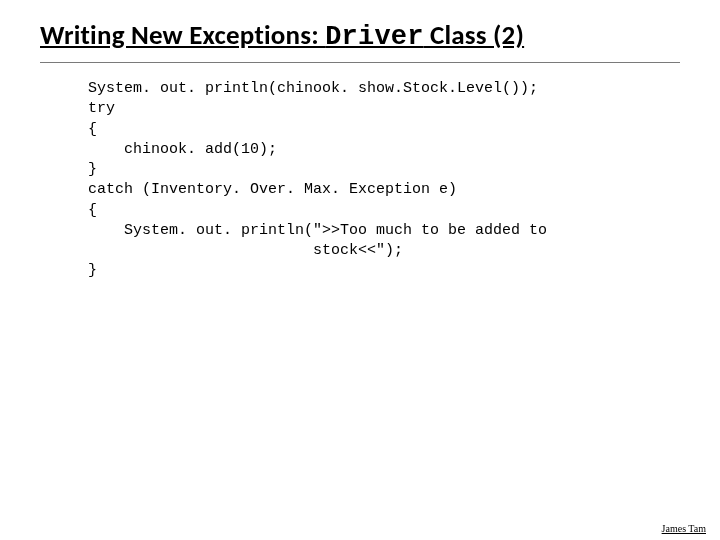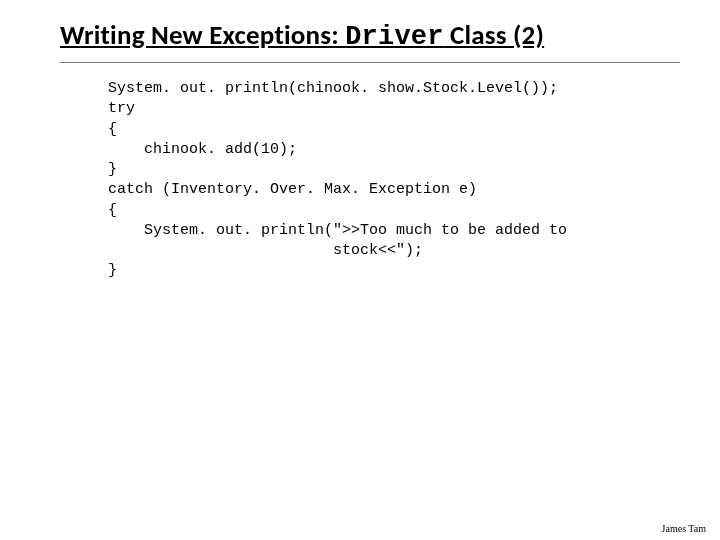--- a/index.html
+++ b/index.html
@@ -11,21 +11,21 @@
     font-family: "Times New Roman", Times, serif;
     color: #000;
     position: relative;
     overflow: hidden;
   }
   .slide {
     width: 720px;
     height: 540px;
     position: relative;
     box-sizing: border-box;
-    padding: 18px 40px 0 60px;
+    padding: 18px 40px 0 40px;
   }
   .title {
     font-family: Calibri, Arial, sans-serif;
     font-weight: 700;
     font-size: 27px;
     text-decoration: underline;
     letter-spacing: 0.2px;
   }
   .title .mono {
     font-family: "Courier New", Courier, monospace;
@@ -42,20 +42,21 @@
     line-height: 1.35;
     white-space: pre;
     margin: 16px 0 0 48px;
   }
   .footer {
     position: absolute;
     right: 14px;
     bottom: 6px;
     font-family: "Times New Roman", Times, serif;
     font-size: 10px;
+    text-decoration: underline;
     color: #000;
     text-align: right;
   }
 </style>
 </head>
 <body>
 
 <div class="slide">
   <div class="title">
     <span>Writing New Exceptions: </span><span class="mono">Driver</span><span> Class (2)</span>

